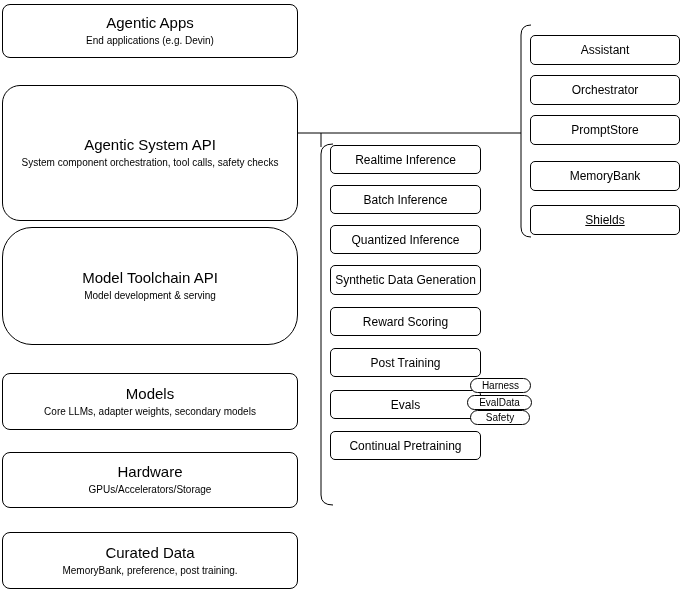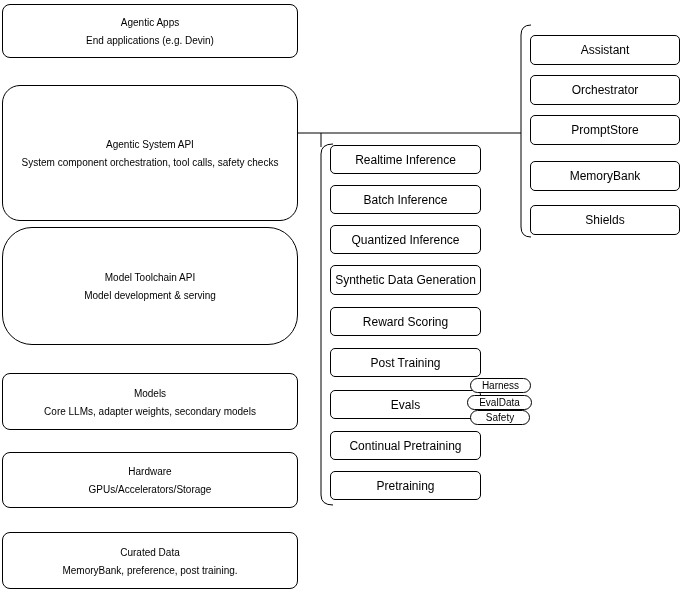--- a/index.html
+++ b/index.html
@@ -30,21 +30,21 @@
     background: #ffffff;
     display: flex;
     flex-direction: column;
     align-items: center;
     justify-content: center;
     gap: 5px;
     text-align: center;
     z-index: 1;
     box-sizing: border-box;
   }
-  .ltitle { font-size: 10px; line-height: 15px; }
+  .ltitle { font-size: 15px; line-height: 15px; }
   .lsub   { font-size: 10px; line-height: 12px; padding: 0 14px; }
   .mbox {
     position: absolute;
     left: 330px;
     width: 151px;
     height: 29px;
     border: 1px solid #000000;
     border-radius: 5px;
     background: #ffffff;
     display: flex;
@@ -142,23 +142,20 @@
   </div>
   <div class="mbox" style="top:348px;">
     <span>Post Training</span>
   </div>
   <div class="mbox" style="top:390px;justify-content:center;">
     <span>Evals</span>
   </div>
   <div class="mbox" style="top:431px;">
     <span>Continual Pretraining</span>
   </div>
-  <div class="mbox" style="top:471px;">
-    <span>Pretraining</span>
-  </div>
 
   <div class="pill" style="left:470px; top:378px; width:61px; height:15px;">
     <span>Harness</span>
   </div>
   <div class="pill" style="left:467px; top:395px; width:65px; height:15px;">
     <span>EvalData</span>
   </div>
   <div class="pill" style="left:470px; top:410px; width:60px; height:15px;">
     <span>Safety</span>
   </div>
@@ -168,17 +165,17 @@
   </div>
   <div class="rbox" style="top:75px;">
     <span>Orchestrator</span>
   </div>
   <div class="rbox" style="top:115px;">
     <span>PromptStore</span>
   </div>
   <div class="rbox" style="top:161px;">
     <span>MemoryBank</span>
   </div>
-  <div class="rbox" style="top:205px;">
+  <div class="rbox" style="top:205px;text-decoration:underline;">
     <span>Shields</span>
   </div>
 
 </div>
 
 </body></html>

